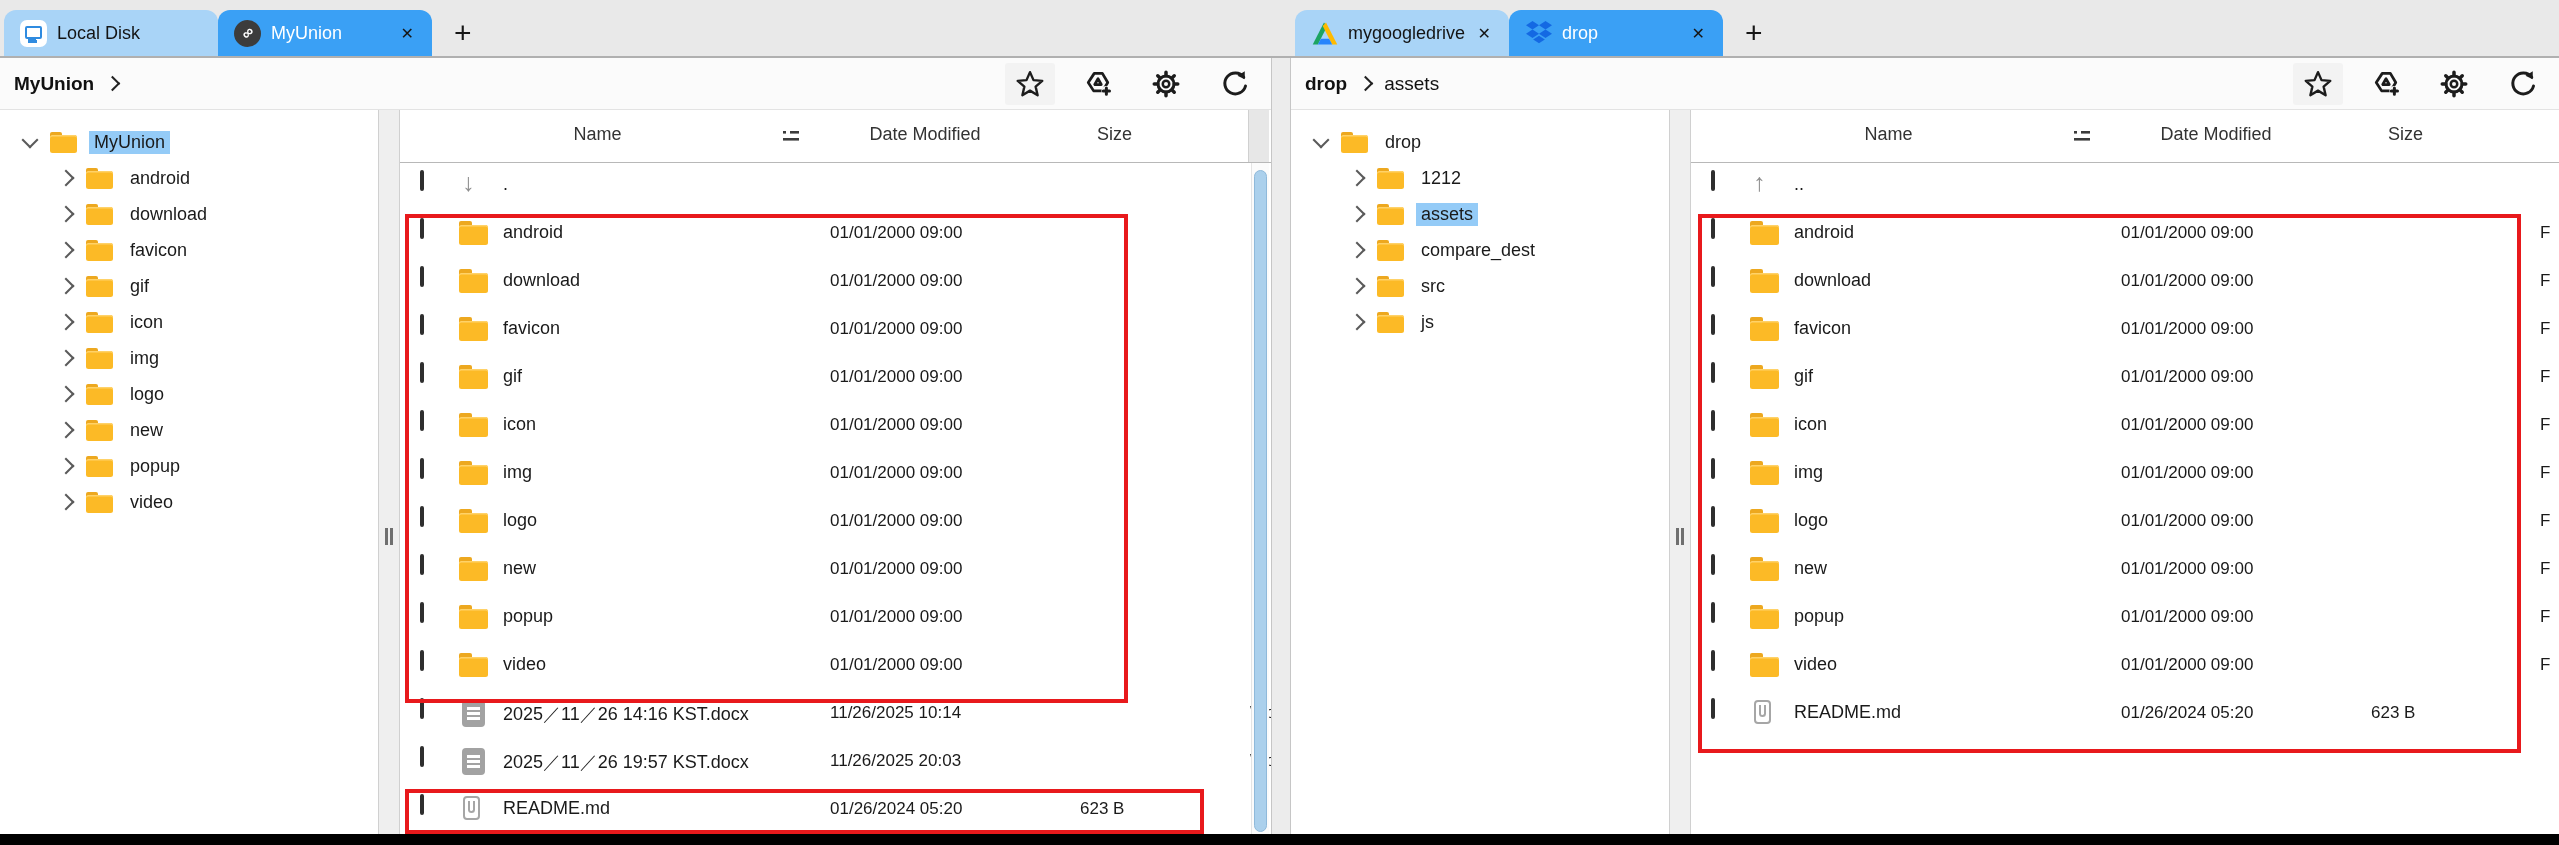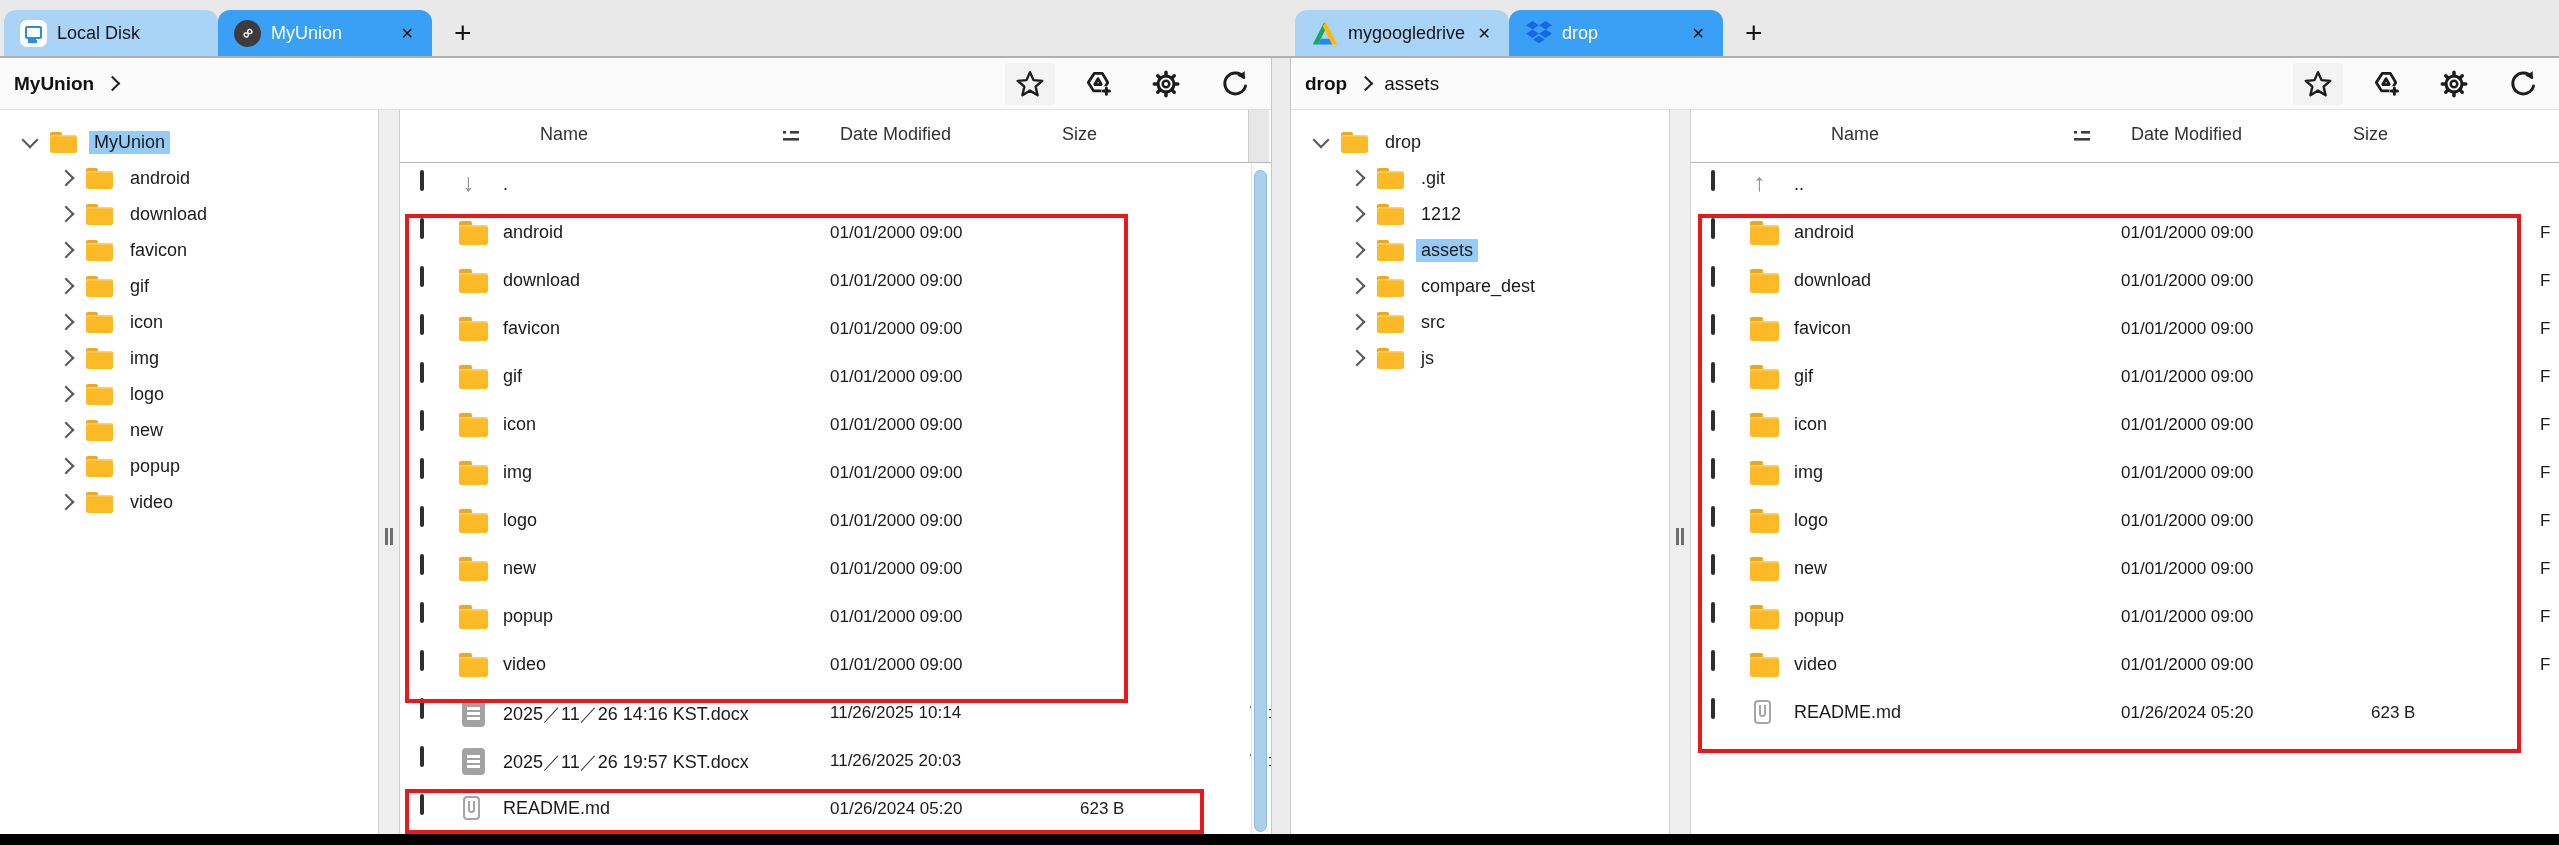--- a/index.html
+++ b/index.html
@@ -49,21 +49,21 @@
   .chev.right{transform:rotate(-45deg);}
   .chev.down{transform:rotate(45deg);margin-top:-4px;}
   .tfolder{width:28px;height:24px;position:relative;flex:0 0 auto;margin-right:11px;}
   .tfolder::before{content:"";position:absolute;left:0;top:2px;width:12px;height:7px;background:#eda81f;border-radius:2px;}
   .tfolder::after{content:"";position:absolute;left:0;top:5px;width:27px;height:18px;background:#fcba26;border-radius:2.5px;box-shadow:inset 0 1.5px 0 #ffd268;}
   .tlabel{padding:1px 5px;}
   .tlabel.sel{background:#94cbf7;}
 
   
   .listhdr{height:52px;border-bottom:1px solid #b8b8b8;position:relative;font-size:18px;color:#333;}
-  .hcell{position:absolute;top:14px;}
+  .hcell{position:absolute;top:14px;text-align:center;}
   .h-name{left:140px;width:115px;}
   .h-date{left:440px;width:170px;}
   .h-size{left:662px;width:105px;}
   .sorticon{position:absolute;left:383px;top:20px;width:16px;height:13px;background:
     linear-gradient(#3c3c3c,#3c3c3c) right 0 top 1px/9px 2.6px no-repeat,
     linear-gradient(#3c3c3c,#3c3c3c) left 0 top 1px/3px 2.6px no-repeat,
     linear-gradient(#3c3c3c,#3c3c3c) left 0 bottom 2px/16px 2.6px no-repeat;}
   .hdrcorner{position:absolute;right:2px;top:0;width:20px;height:52px;background:#e7e7e7;border-left:1px solid #d0d0d0;}
 
   .lrows{position:absolute;left:0;right:0;top:52px;bottom:0;}
@@ -421,25 +421,20 @@
 
     <div class="panelbody">
       <div class="treepane">
         <div class="titem troot">
           <span class="chev down"></span>
           <span class="tfolder"></span>
           <span class="tlabel">drop</span>
         </div>
         <div>
 
-        <div class="titem tchild">
-              <span class="chev right"></span>
-              <span class="tfolder"></span>
-              <span class="tlabel">.git</span>
-            </div>
             <div class="titem tchild">
               <span class="chev right"></span>
               <span class="tfolder"></span>
               <span class="tlabel">1212</span>
             </div>
             <div class="titem tchild">
               <span class="chev right"></span>
               <span class="tfolder"></span>
               <span class="tlabel sel">assets</span>
             </div>

